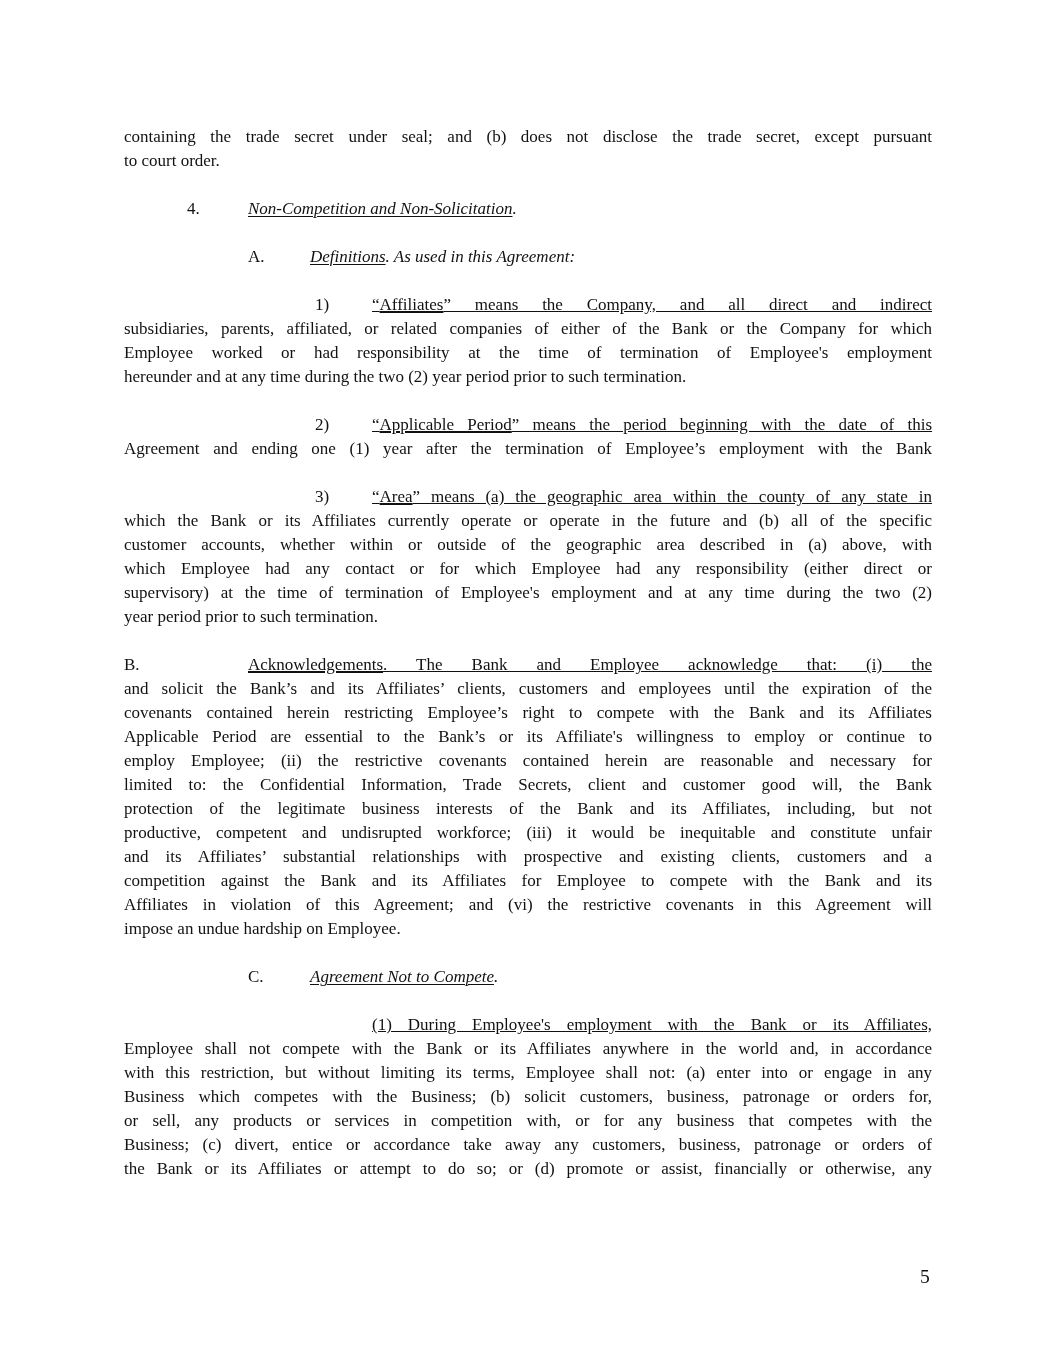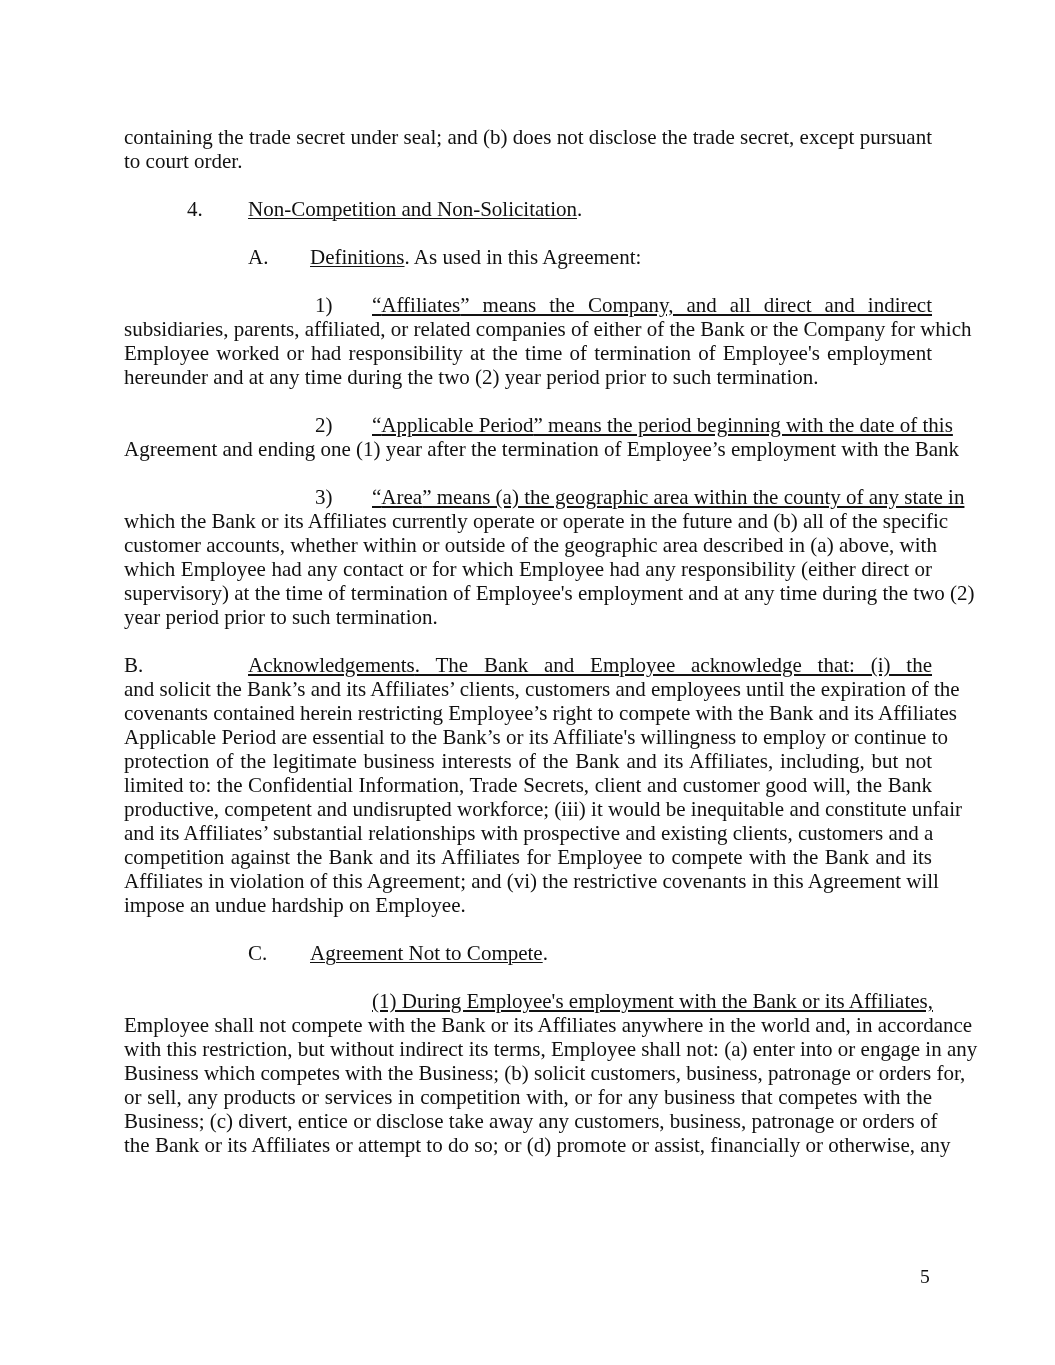--- a/index.html
+++ b/index.html
@@ -1,28 +1,28 @@
 <!DOCTYPE html>
 <html><head>
 <meta charset="utf-8">
 <style>
   html, body { margin: 0; padding: 0; background: #ffffff; }
   body { width: 1055px; height: 1365px; position: relative; overflow: hidden; }
   .page {
     position: absolute; left: 124px; top: 125px; width: 808px;
     font-family: "Liberation Serif", "DejaVu Serif", serif;
-    font-size: 21px; line-height: 24px; color: #111111;
+    font-size: 17px; line-height: 24px; color: #111111;
   }
   .line { display: block; white-space: nowrap; text-align: justify; text-align-last: justify; height: 24px; }
   .line.last { text-align-last: left; }
   .u { text-decoration: underline; text-underline-offset: 2px; text-decoration-thickness: 1px; }
   .para { margin-bottom: 24px; }
   .heading { height: 24px; position: relative; margin-bottom: 24px; white-space: nowrap; }
   .heading .num { position: absolute; }
-  .heading .txt { position: absolute; }
+  .heading .txt { position: absolute; font-style: italic; }
   .page-number {
     position: absolute; left: 920px; top: 1266px;
     font-family: "Liberation Serif", "DejaVu Serif", serif; font-size: 19.6px; color: #111;
   }
   .first-line { display: flex; white-space: nowrap; height: 24px; }
   .first-line .lead { flex: 0 0 auto; }
   .first-line .rest { flex: 1 1 auto; text-align: justify; text-align-last: justify; text-decoration: underline; }
 </style>
 </head>
 <body>
@@ -86,42 +86,43 @@
   <div class="para">
     <div class="first-line">
       <span class="lead" style="width:124px;">B.</span>
       <span class="lead" style="width:62px; margin-left:-124px; visibility:hidden;"></span>
       <span class="lead" style="width:62px;"></span>
       <span class="rest"><span class="u">Acknowledgements</span><span>.  The Bank and Employee acknowledge that: (i) the</span></span>
     </div>
     <span class="line">and solicit the Bank’s and its Affiliates’ clients, customers and employees until the expiration of the</span>
     <span class="line">covenants contained herein restricting Employee’s right to compete with the Bank and its Affiliates</span>
     <span class="line">Applicable Period are essential to the Bank’s or its Affiliate's willingness to employ or continue to</span>
+    <span class="line">employ Employee; (ii) the restrictive covenants contained herein are reasonable and necessary for</span>
+    <span class="line">limited to: the Confidential Information, Trade Secrets, client and customer good will, the Bank</span>
     <span class="line">protection of the legitimate business interests of the Bank and its Affiliates, including, but not</span>
-    <span class="line">limited to: the Confidential Information, Trade Secrets, client and customer good will, the Bank</span>
     <span class="line">productive, competent and undisrupted workforce; (iii) it would be inequitable and constitute unfair</span>
     <span class="line">and its Affiliates’ substantial relationships with prospective and existing clients, customers and a</span>
     <span class="line">competition against the Bank and its Affiliates for Employee to compete with the Bank and its</span>
     <span class="line">Affiliates in violation of this Agreement; and (vi) the restrictive covenants in this Agreement will</span>
     <span class="line last">impose an undue hardship on Employee.</span>
   </div>
 
   <div class="heading">
     <span class="num" style="left:124px">C.</span>
     <span class="txt" style="left:186px"><span class="u">Agreement Not to Compete</span><span>.</span></span>
   </div>
 
   <div class="para">
     <div class="first-line">
       <span class="lead" style="width:248px;"></span>
       <span class="rest">(1) During Employee's employment with the Bank or its Affiliates,</span>
     </div>
     <span class="line">Employee shall not compete with the Bank or its Affiliates anywhere in the world and, in accordance</span>
-    <span class="line">with this restriction, but without indirect its terms, Employee shall not: (a) enter into or engage in any</span>
+    <span class="line">with this restriction, but without limiting its terms, Employee shall not: (a) enter into or engage in any</span>
     <span class="line">Business which competes with the Business; (b) solicit customers, business, patronage or orders for,</span>
     <span class="line">or sell, any products or services in competition with, or for any business that competes with the</span>
-    <span class="line">Business; (c) divert, entice or disclose take away any customers, business, patronage or orders of</span>
+    <span class="line">Business; (c) divert, entice or accordance take away any customers, business, patronage or orders of</span>
     <span class="line">the Bank or its Affiliates or attempt to do so; or (d) promote or assist, financially or otherwise, any</span>
   </div>
 
 </div>
 
 <div class="page-number">5</div>
 
 </body></html>

